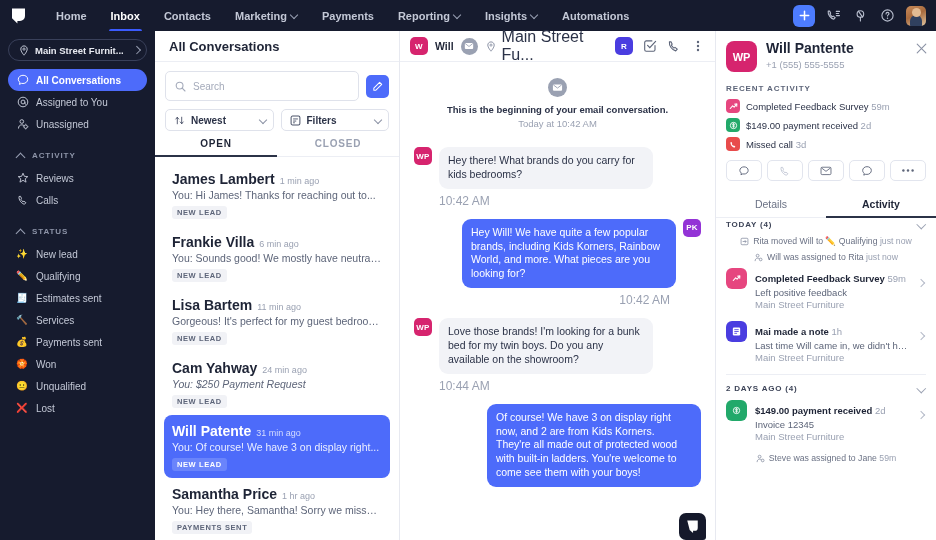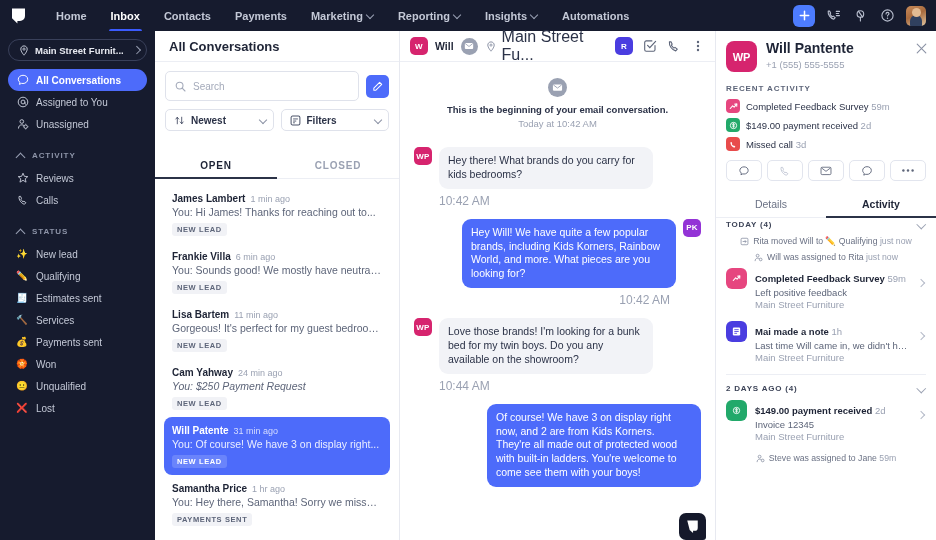--- a/index.html
+++ b/index.html
@@ -144,35 +144,35 @@
     display: flex; align-items: center; gap: 5px; padding: 0 6px 0 7px; cursor: pointer;
   }
   .sel .sel-label { font-size: 10px; font-weight: 700; color: #2b3247; flex: 1; white-space: nowrap; }
   .caret-g { width: 8px; height: 8px; position: relative; flex: 0 0 auto; }
   .caret-g::before {
     content: ""; position: absolute; left: 1px; top: 1px;
     width: 5px; height: 5px;
     border-right: 1.2px solid #8b92a5; border-bottom: 1.2px solid #8b92a5;
     transform: rotate(45deg);
   }
-  .tabs-row { display: flex; margin-top: 23px; border-bottom: 1px solid #eceef4; }
+  .tabs-row { display: flex; margin-top: 1px; border-bottom: 1px solid #eceef4; }
   .tab-ob {
     flex: 1; text-align: center; font-size: 10px; font-weight: 700;
     letter-spacing: .8px; color: #9aa1b2; padding: 6px 0 7px 0;
     cursor: pointer; position: relative;
   }
   .tab-ob.active { color: #1e2436; }
   .tab-ob.active::after {
     content: ""; position: absolute; left: 0; right: 0; bottom: -1px; height: 2px; background: #2b3247;
   }
   .conv-scroll { flex: 1; overflow: hidden; padding: 6px 9px 0 9px; }
   .conv-item { padding: 8px 8px 7px 8px; border-radius: 8px; cursor: pointer; }
   .conv-item.selected { background: #4d6bfa; }
   .ci-top { display: flex; align-items: baseline; gap: 5px; }
-  .ci-name { font-size: 10px; font-weight: 700; color: #1e2436; }
+  .ci-name { font-size: 14px; font-weight: 700; color: #1e2436; }
   .ci-time { font-size: 9px; color: #9aa1b2; }
   .ci-prev {
     font-size: 10.5px; color: #5d6579; margin-top: 2px;
     white-space: nowrap; overflow: hidden; text-overflow: ellipsis;
   }
   .ci-prev.italic { font-style: italic; }
   .ci-badge {
     display: inline-block; margin-top: 5px; padding: 2px 5px 2px 5px;
     background: #f1f2f6; border-radius: 3px;
     font-size: 7.5px; font-weight: 700; letter-spacing: .6px; color: #5d6579;
@@ -328,25 +328,25 @@
         <div class="nav-item">
           <span>Home</span>
         </div>
         <div class="nav-item active">
           <span>Inbox</span>
         </div>
         <div class="nav-item">
           <span>Contacts</span>
         </div>
         <div class="nav-item">
-          <span>Payments</span>
-        </div>
-        <div class="nav-item">
           <span>Marketing</span>
           <span class="caret"></span>
+        </div>
+        <div class="nav-item">
+          <span>Payments</span>
         </div>
         <div class="nav-item">
           <span>Reporting</span>
           <span class="caret"></span>
         </div>
         <div class="nav-item">
           <span>Insights</span>
           <span class="caret"></span>
         </div>
         <div class="nav-item">

